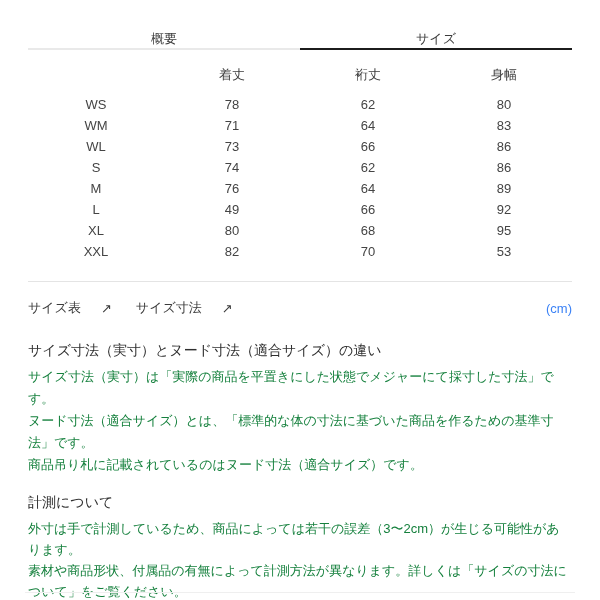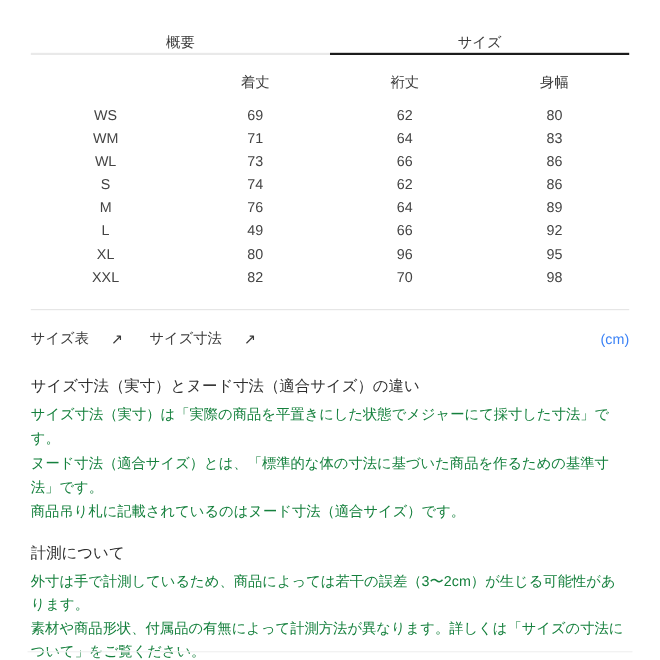--- a/index.html
+++ b/index.html
@@ -127,21 +127,21 @@
 
   <div class="size-table">
     <div class="trow thead">
       <div class="tcell"></div>
       <div class="tcell">着丈</div>
       <div class="tcell">裄丈</div>
       <div class="tcell">身幅</div>
     </div>
     <div class="trow">
       <div class="tcell">WS</div>
-      <div class="tcell">69</div>
+      <div class="tcell">78</div>
       <div class="tcell">62</div>
       <div class="tcell">80</div>
     </div>
     <div class="trow">
       <div class="tcell">WM</div>
       <div class="tcell">71</div>
       <div class="tcell">64</div>
       <div class="tcell">83</div>
     </div>
     <div class="trow">
@@ -164,28 +164,28 @@
     </div>
     <div class="trow">
       <div class="tcell">L</div>
       <div class="tcell">49</div>
       <div class="tcell">66</div>
       <div class="tcell">92</div>
     </div>
     <div class="trow">
       <div class="tcell">XL</div>
       <div class="tcell">80</div>
-      <div class="tcell">96</div>
+      <div class="tcell">68</div>
       <div class="tcell">95</div>
     </div>
     <div class="trow">
       <div class="tcell">XXL</div>
       <div class="tcell">82</div>
       <div class="tcell">70</div>
-      <div class="tcell">98</div>
+      <div class="tcell">53</div>
     </div>
   </div>
 
   <div class="divider"></div>
 
   <div class="links-row">
     <a class="ext-link">
       <span>サイズ表</span>
       <span class="arrow-icon">↗</span>
     </a>

